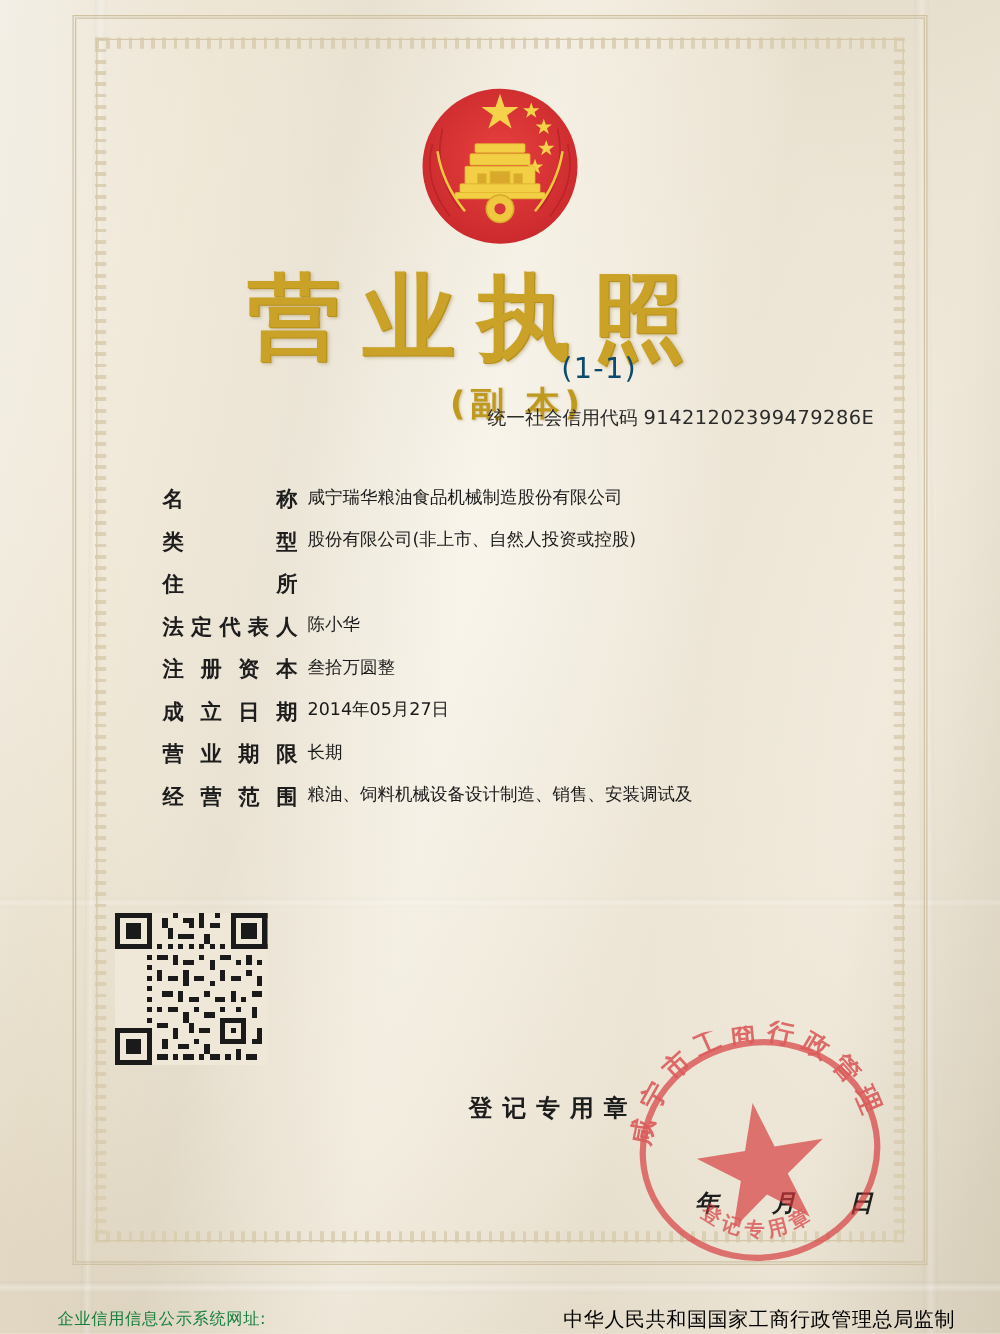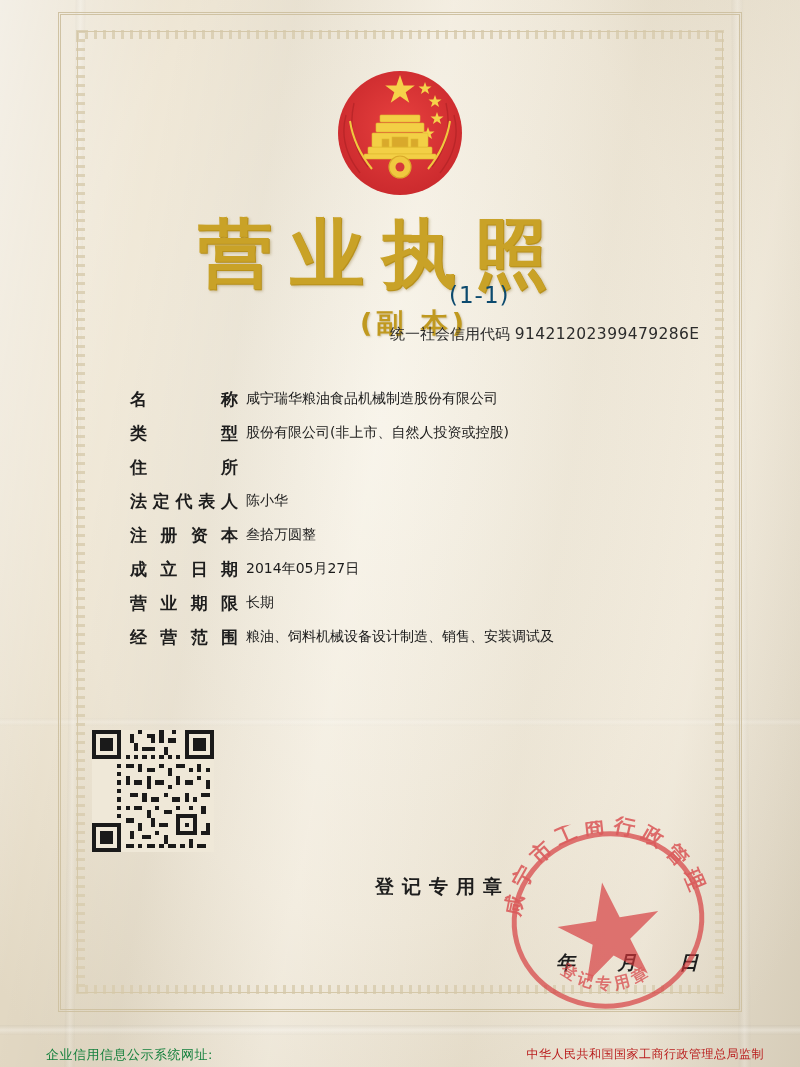--- a/index.html
+++ b/index.html
@@ -109,21 +109,21 @@
     opacity:.78;
   }
 
   
   .footer-left{
     position:absolute;left:46px;top:1046px;
     font-size:13px;color:#15803d;letter-spacing:.5px;
   }
   .footer-right{
     position:absolute;right:36px;top:1046px;
-    font-size:12px;color:#b91c1c;letter-spacing:.5px;margin-left:20px;
+    font-size:16px;color:#000000;letter-spacing:.5px;margin-left:20px;
   }
   .footer-url{
     position:absolute;left:310px;top:1047px;
     font-size:12px;color:#3a3a3a;
   }
 </style>
 </head>
 <body>
 
 <div class="paper"></div>

